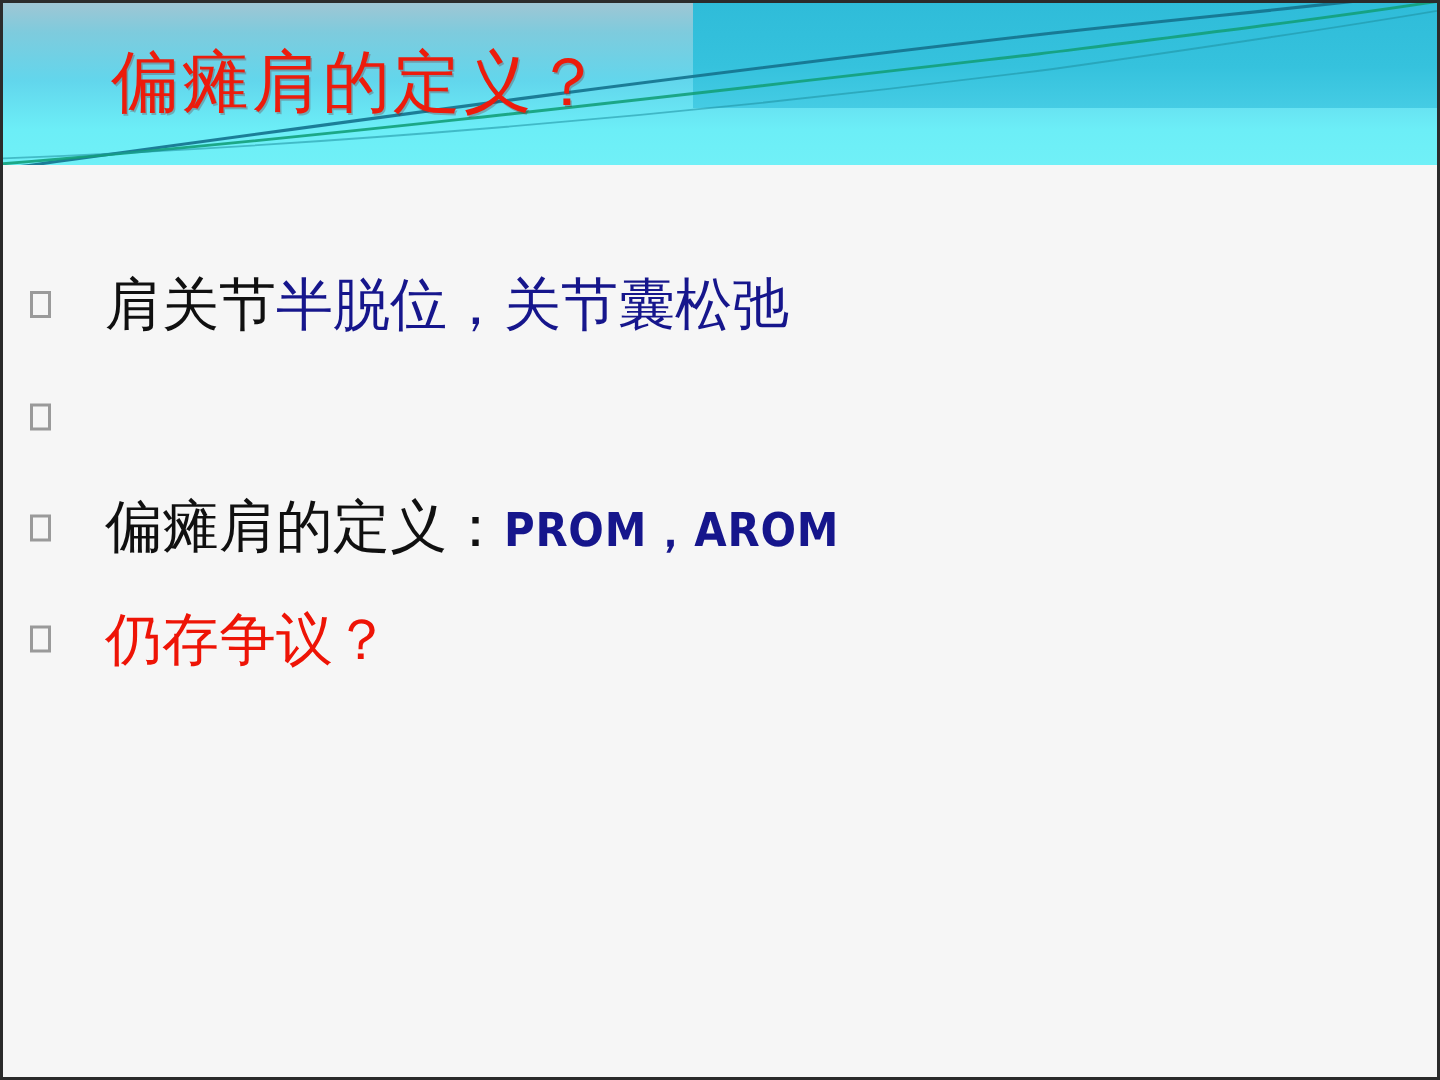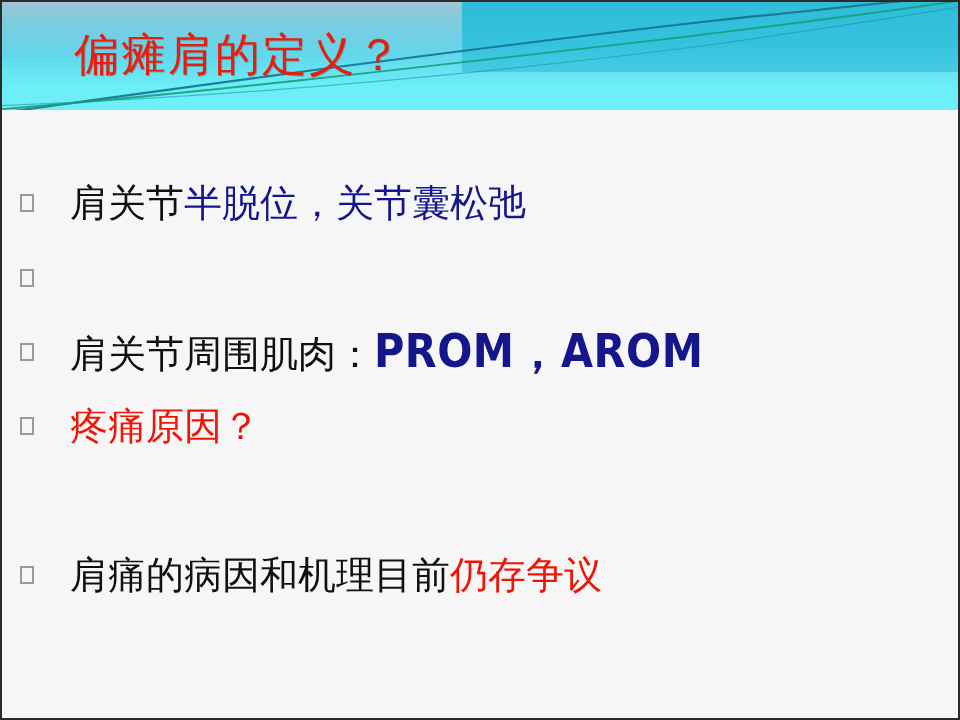--- a/index.html
+++ b/index.html
@@ -96,21 +96,21 @@
     font-weight: normal;
     letter-spacing: 0px;
   }
   .seg { }
   .c-black { color: #101010; }
   .c-blue  { color: #16168c; }
   .c-red   { color: #ee1406; }
   .c-green { color: #136413; }
   .mono-abbr {
     font-family: "DejaVu Sans Condensed", "Liberation Sans Narrow", "Liberation Sans", sans-serif;
-    font-size: 46px;
+    font-size: 31px;
     font-weight: 600;
     letter-spacing: 0.5px;
   }
 </style>
 </head>
 <body>
 
 <div id="slide">
 
   <div id="header">
@@ -136,33 +136,27 @@
       </span>
     </div>
 
     <div class="bullet-row" style="top:143px">
       <span class="bullet-marker"></span>
     </div>
 
     <div class="bullet-row" style="top:217px">
       <span class="bullet-marker"></span>
       <span class="bullet-text">
-        <span class="seg c-black">肩关节周围肌肉：</span><span class="seg c-blue mono-abbr">PROM，AROM</span>
+        <span class="seg c-black">偏瘫肩的定义：</span><span class="seg c-blue mono-abbr">PROM，AROM</span>
       </span>
     </div>
 
     <div class="bullet-row" style="top:291px">
       <span class="bullet-marker"></span>
       <span class="bullet-text">
-        <span class="seg c-red">疼痛原因？</span>
+        <span class="seg c-red">仍存争议？</span>
       </span>
     </div>
 
 
-    <div class="bullet-row" style="top:440px">
-      <span class="bullet-marker"></span>
-      <span class="bullet-text">
-        <span class="seg c-black">肩痛的病因和机理目前</span><span class="seg c-red">仍存争议</span>
-      </span>
-    </div>
 
   </div>
 </div>
 
 </body></html>

